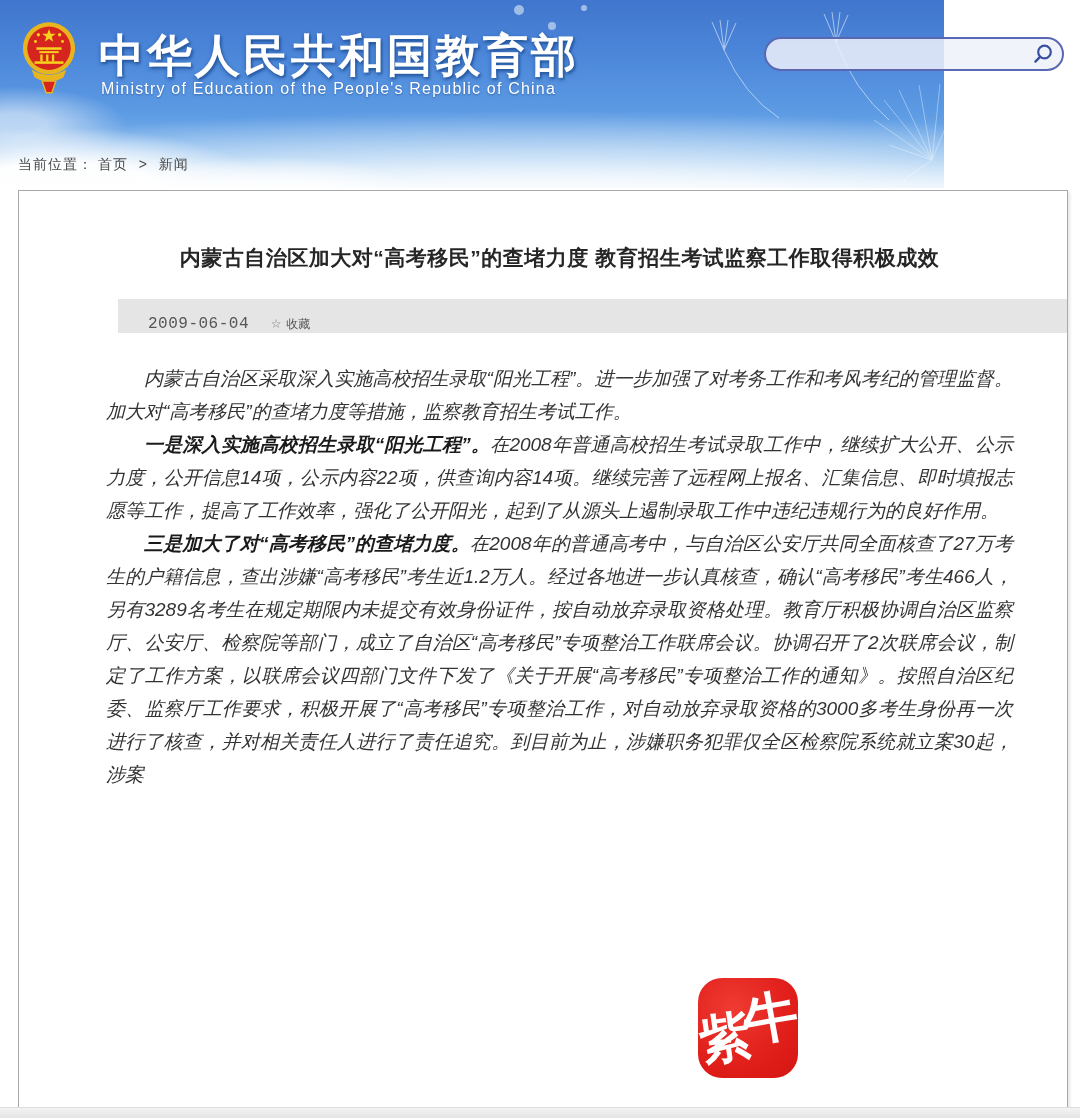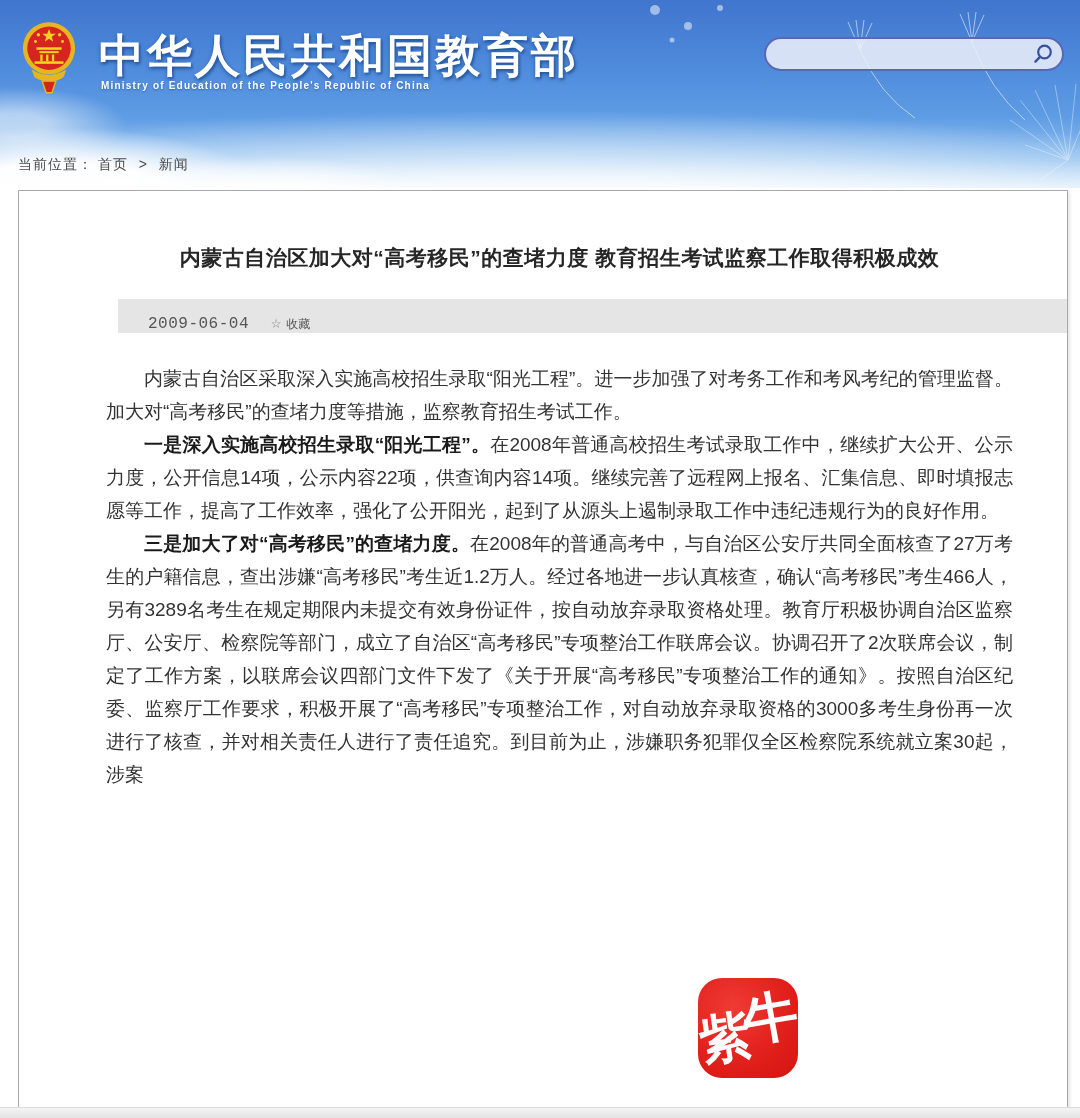--- a/index.html
+++ b/index.html
@@ -6,41 +6,41 @@
   html,body { width:1080px; height:1118px; }
   body {
     position: relative;
     font-family: "Liberation Sans", "DejaVu Sans", sans-serif;
     background: #ffffff;
     overflow: hidden;
   }
 
   
   .site-header {
-    position: absolute; left:0; top:0; width:1080px; height:188px;
+    position: absolute; left:0; top:0; width:944px; height:188px;
     background:
       radial-gradient(ellipse 300px 95px at 60px 196px,  rgba(255,255,255,.97) 35%, rgba(255,255,255,0) 72%),
       radial-gradient(ellipse 230px 70px at 270px 205px, rgba(255,255,255,.85) 30%, rgba(255,255,255,0) 70%),
       radial-gradient(ellipse 160px 55px at 15px 125px,  rgba(255,255,255,.55) 20%, rgba(255,255,255,0) 70%),
       radial-gradient(ellipse 1100px 150px at 540px 230px, rgba(255,255,255,.85) 30%, rgba(255,255,255,0) 80%),
       linear-gradient(180deg, #4076cd 0%, #4c87da 30%, #5e9ce4 62%, #93c2ef 85%, #d9ebfa 100%);
   }
   .deco-svg { position:absolute; right:0; top:0; pointer-events:none; }
 
   .emblem { position:absolute; left:20px; top:16px; width:58px; height:80px; }
 
   .site-title {
     position:absolute; left:99px; top:26px;
     font-size:45px; font-weight:bold; color:#ffffff; letter-spacing:3px;
     white-space:nowrap;
     text-shadow: 0 2px 4px rgba(25,70,140,.65), 2px 2px 2px rgba(25,70,140,.45);
   }
   .site-subtitle {
     position:absolute; left:101px; top:80px;
-    font-size:10px; font-weight:bold; color:#ffffff; letter-spacing:1.2px;
+    font-size:16px; font-weight:normal; color:#ffffff; letter-spacing:1.2px;
     white-space:nowrap;
     text-shadow: 0 1px 2px rgba(25,70,140,.6);
   }
 
   .search-box {
     position:absolute; left:764px; top:37px; width:300px; height:34px;
     border:2px solid #5a68b4; border-radius:17px;
     background: rgba(238,241,250,.85);
     display:flex; align-items:center;
   }
@@ -79,21 +79,21 @@
     display:flex; align-items:flex-end;
     font-size:16px; color:#555555;
     padding-left:30px;
     font-family:Liberation Mono, monospace;
   }
   .meta-date { letter-spacing:0.5px; }
   .fav-star  { margin-left:22px; font-size:17px; color:#7a7a7a; cursor:pointer; }
   .fav-label { margin-left:5px; font-size:12px; color:#555; cursor:pointer; }
 
   .article-body { font-size:19px; color:#333333; line-height:33px; text-align:justify; }
-  .article-body p { text-indent:2em; }
+  .article-body p { text-indent:2em;font-style:italic; }
   .p-first { margin-top:29px; }
   .p-next  { }
   .lead    { font-weight:bold; color:#1a1a1a; }
 
   
   .ziniu-logo {
     position:absolute; left:698px; top:978px; width:100px; height:100px;
     border-radius:24px;
     background: radial-gradient(circle at 35% 30%, #ef3b33 0%, #e2201c 55%, #d41511 100%);
     z-index:5; overflow:hidden;

